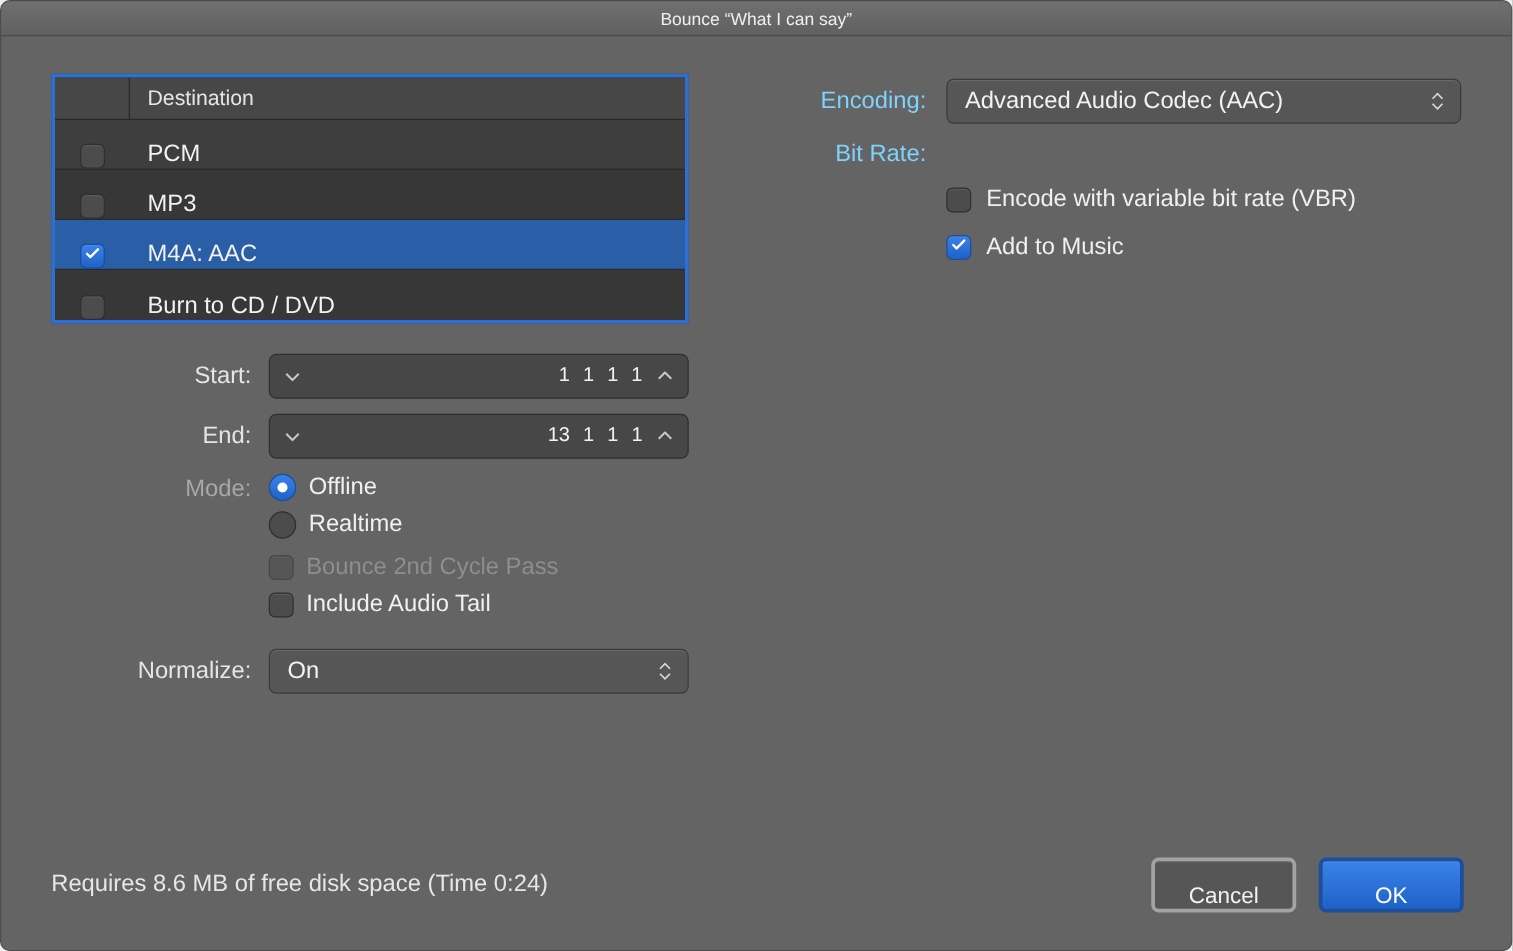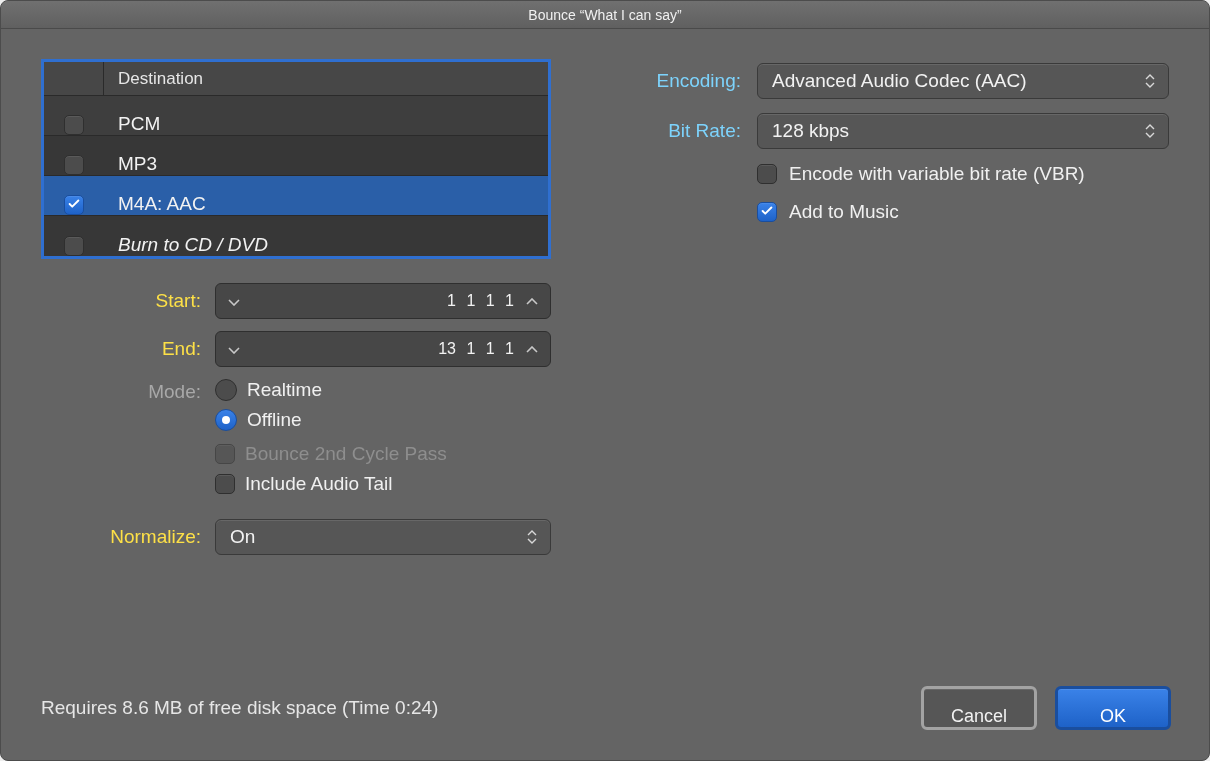--- a/index.html
+++ b/index.html
@@ -50,21 +50,21 @@
   .dest-chk-col { width: 60px; border-right: 1px solid #2a2a2a; height: 100%; }
   .dest-label-col { padding-left: 14px; }
   .dest-row {
     display: flex;
     height: 40px;
     align-items: flex-end;
     color: #f2f2f2;
     font-size: 19px;
     border-bottom: 1px solid #2a2a2a;
   }
-  .dest-row:last-child { border-bottom: none; font-style: italic; }
+  .dest-row:last-child { border-bottom: none; }
   .dest-row.even { background: #3e3e3e; }
   .dest-row.odd { background: #373737; }
   .dest-row.selected { background: #2a5fa8; }
   .dest-row .chk-cell {
     width: 60px; display: flex; align-items: center; justify-content: center;
   }
   .dest-row .lbl-cell { padding-left: 14px; }
 
   
   .checkbox {
@@ -87,21 +87,21 @@
   
   .form-row {
     display: flex;
     align-items: center;
     margin-bottom: 12px;
     gap: 14px;
   }
   .form-label {
     width: 160px;
     text-align: right;
-    color: #fde047;
+    color: #e5e5e5;
     font-size: 19px;
   }
   .form-label.dim { color: #a8a8a8; }
 
   
   .stepper {
     flex: 1;
     height: 36px;
     background: #474747;
     border: 1px solid #2f2f2f;
@@ -323,28 +323,28 @@
                 <path d="M1 6l5-5 5 5" stroke="#c8c8c8" stroke-width="1.6" fill="none"></path>
               </svg>
           </div>
         </div>
       </div>
 
       <div class="mode-section">
         <div class="form-label dim" style="padding-top:2px;">Mode:</div>
         <div class="mode-options">
           <div class="radio-row">
-            <div class="radio"></div>
-            <div class="opt-text">Realtime</div>
-          </div>
-          <div class="radio-row">
             <div class="radio checked">
                 <div class="dot"></div>
               </div>
             <div class="opt-text">Offline</div>
+          </div>
+          <div class="radio-row">
+            <div class="radio"></div>
+            <div class="opt-text">Realtime</div>
           </div>
           <div class="radio-row" style="margin-top:12px;">
             <div class="checkbox disabled">
               
             </div>
             <div class="opt-text dim">Bounce 2nd Cycle Pass</div>
           </div>
           <div class="radio-row">
             <div class="checkbox">
               
@@ -383,31 +383,20 @@
               </svg>
             <svg viewBox="0 0 12 6" width="12" height="6">
                 <path d="M2 1l4 4 4-4" stroke="#d8d8d8" stroke-width="1.4" fill="none"></path>
               </svg>
           </div>
         </div>
       </div>
 
       <div class="rform-row">
         <div class="rform-label">Bit Rate:</div>
-        <div class="popup">
-          <span>128 kbps</span>
-          <div class="caret">
-            <svg viewBox="0 0 12 6" width="12" height="6">
-                <path d="M2 5l4-4 4 4" stroke="#d8d8d8" stroke-width="1.4" fill="none"></path>
-              </svg>
-            <svg viewBox="0 0 12 6" width="12" height="6">
-                <path d="M2 1l4 4 4-4" stroke="#d8d8d8" stroke-width="1.4" fill="none"></path>
-              </svg>
-          </div>
-        </div>
       </div>
 
       <div class="rcheck-row">
         <div class="checkbox">
           
         </div>
         <div>Encode with variable bit rate (VBR)</div>
       </div>
 
       <div class="rcheck-row">

